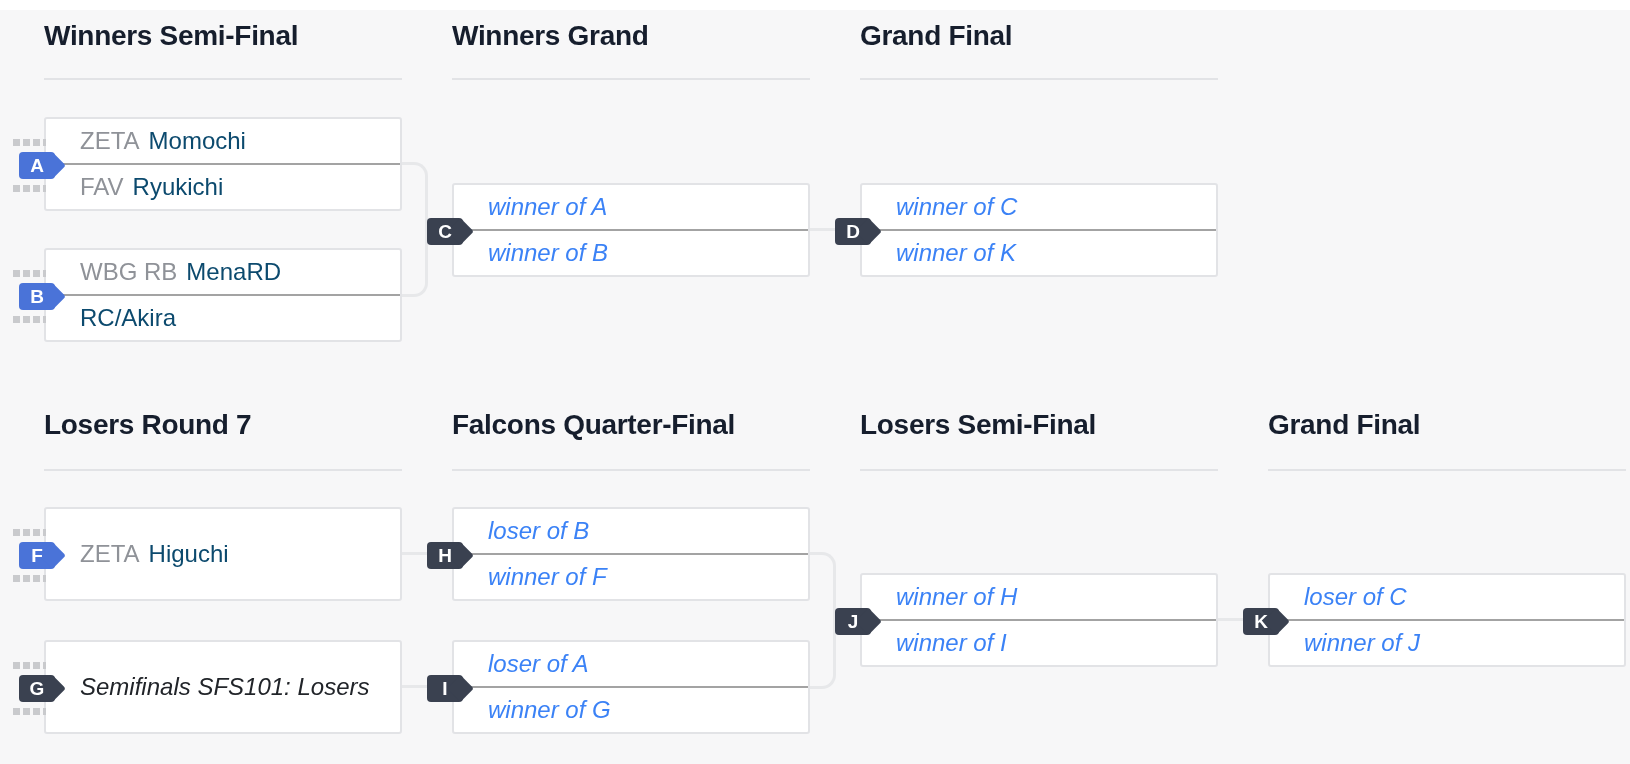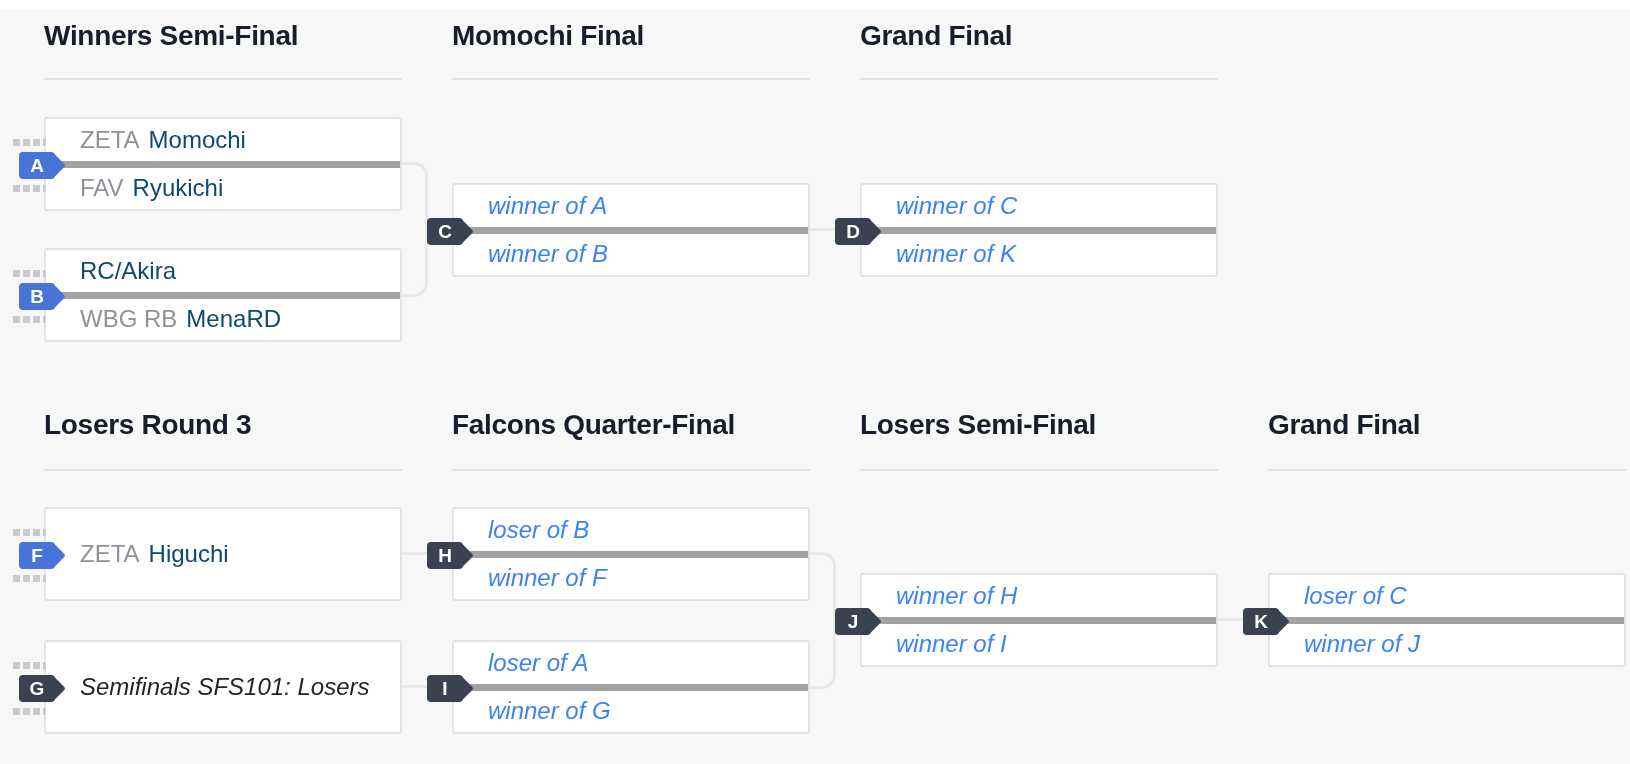--- a/index.html
+++ b/index.html
@@ -18,21 +18,21 @@
   }
   .match{
     position:absolute;width:358px;height:94px;box-sizing:border-box;
     background:#ffffff;border:2px solid #e2e3e6;border-radius:3px;
     display:flex;flex-direction:column;z-index:2;
   }
   .slot{
     flex:1;display:flex;align-items:center;padding-left:34px;
     font-size:24px;white-space:nowrap;overflow:hidden;
   }
-  .slot + .slot{border-top:7px solid #a3a3a3;}
+  .slot + .slot{border-top:2px solid #a3a3a3;}
   .team{color:#8f9298;margin-right:9px;}
   .pname{color:#0c4a6e;}
   .ph{color:#3b82f6;font-style:italic;}
   .ref{color:#212429;font-style:italic;}
   .badge{
     position:absolute;left:-27px;top:33px;width:36px;height:27px;
     border-radius:4px;color:#ffffff;font-size:19px;font-weight:bold;
     display:flex;align-items:center;justify-content:center;z-index:5;
   }
   .badge::after{
@@ -55,27 +55,27 @@
   .hline{position:absolute;height:3px;background:#e7e8ea;z-index:1;}
 </style>
 </head>
 <body>
 
 <div id="bracket">
 
   <div class="top-edge"></div>
 
   <div class="round-title" style="left:44px;top:20px">Winners Semi-Final</div>
-  <div class="round-title" style="left:452px;top:20px">Momochi Final</div>
+  <div class="round-title" style="left:452px;top:20px">Winners Grand</div>
   <div class="round-title" style="left:860px;top:20px">Grand Final</div>
   <div class="round-underline" style="left:44px;top:78px"></div>
   <div class="round-underline" style="left:452px;top:78px"></div>
   <div class="round-underline" style="left:860px;top:78px"></div>
 
-  <div class="round-title" style="left:44px;top:409px">Losers Round 3</div>
+  <div class="round-title" style="left:44px;top:409px">Losers Round 7</div>
   <div class="round-title" style="left:452px;top:409px">Falcons Quarter-Final</div>
   <div class="round-title" style="left:860px;top:409px">Losers Semi-Final</div>
   <div class="round-title" style="left:1268px;top:409px">Grand Final</div>
   <div class="round-underline" style="left:44px;top:469px"></div>
   <div class="round-underline" style="left:452px;top:469px"></div>
   <div class="round-underline" style="left:860px;top:469px"></div>
   <div class="round-underline" style="left:1268px;top:469px"></div>
 
   <div class="elbow" style="left:402px;top:162px;height:135px"></div>
   <div class="elbow" style="left:810px;top:552px;height:137px"></div>
@@ -100,26 +100,26 @@
     </div>
   </div>
 
   <div class="match" style="left:44px;top:248px">
     <div class="stub stub-top"></div>
     <div class="stub stub-bottom"></div>
     <div class="badge badge-ready">
         <span>B</span>
       </div>
     <div class="slot">
-      <span class="pname">RC/Akira</span>
-    </div>
-    <div class="slot">
       <span class="team">WBG RB</span>
       <span class="pname">MenaRD</span>
     </div>
+    <div class="slot">
+      <span class="pname">RC/Akira</span>
+    </div>
   </div>
 
   <div class="match" style="left:452px;top:183px">
     <div class="badge badge-pending">
         <span>C</span>
       </div>
     <div class="slot">
       <span class="ph">winner of A</span>
     </div>
     <div class="slot">

